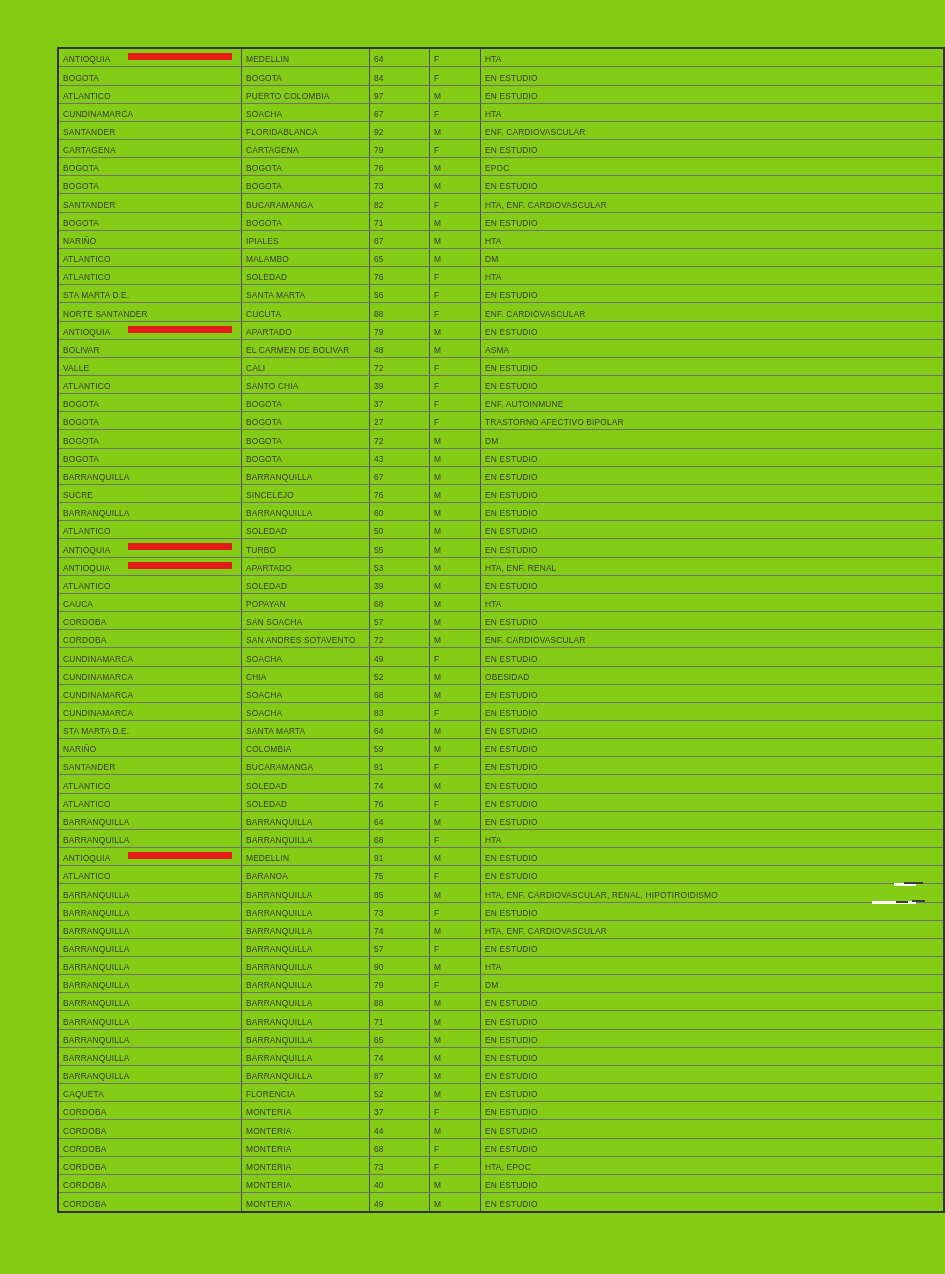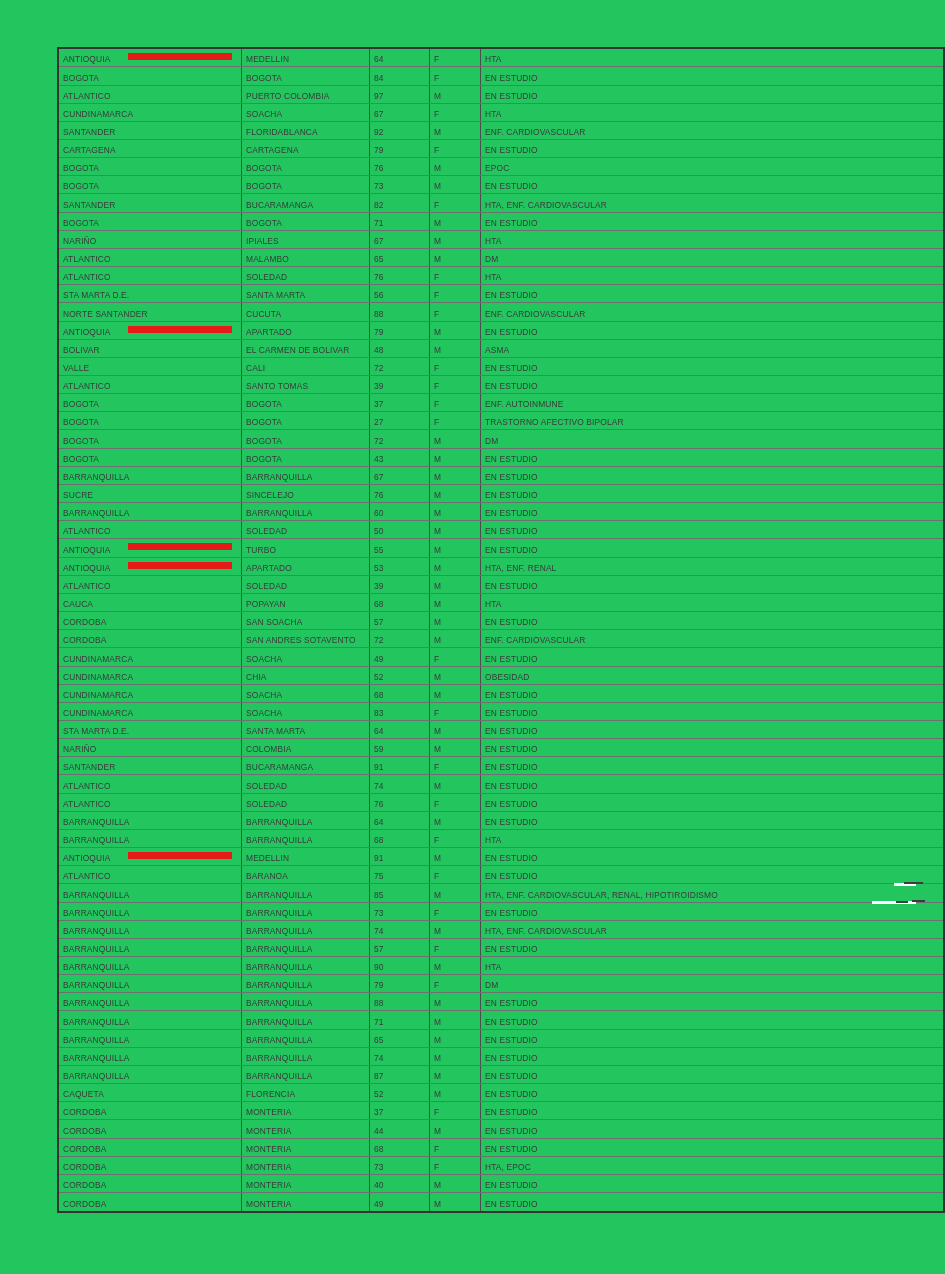--- a/index.html
+++ b/index.html
@@ -10,21 +10,21 @@
   body {
     width: 945px;
     height: 1274px;
     position: relative;
     font-family: "Liberation Sans", sans-serif;
     overflow: hidden;
   }
   .doc-page {
     position: absolute;
     inset: 0;
-    background: #22c55e;
+    background: #84cc16;
   }
   table.doc-table {
     position: absolute;
     left: 57px;
     top: 47px;
     width: 860px;
     height: 1166px;
     border-collapse: collapse;
     table-layout: fixed;
     border: 2px solid #333333;
@@ -189,21 +189,21 @@
         </tr>
         <tr>
           <td class="col-0"><span>VALLE</span></td>
           <td class="col-1"><span>CALI</span></td>
           <td class="col-2"><span>72</span></td>
           <td class="col-3"><span>F</span></td>
           <td class="col-4"><span>EN ESTUDIO</span></td>
         </tr>
         <tr>
           <td class="col-0"><span>ATLANTICO</span></td>
-          <td class="col-1"><span>SANTO TOMAS</span></td>
+          <td class="col-1"><span>SANTO CHIA</span></td>
           <td class="col-2"><span>39</span></td>
           <td class="col-3"><span>F</span></td>
           <td class="col-4"><span>EN ESTUDIO</span></td>
         </tr>
         <tr>
           <td class="col-0"><span>BOGOTA</span></td>
           <td class="col-1"><span>BOGOTA</span></td>
           <td class="col-2"><span>37</span></td>
           <td class="col-3"><span>F</span></td>
           <td class="col-4"><span>ENF. AUTOINMUNE</span></td>

